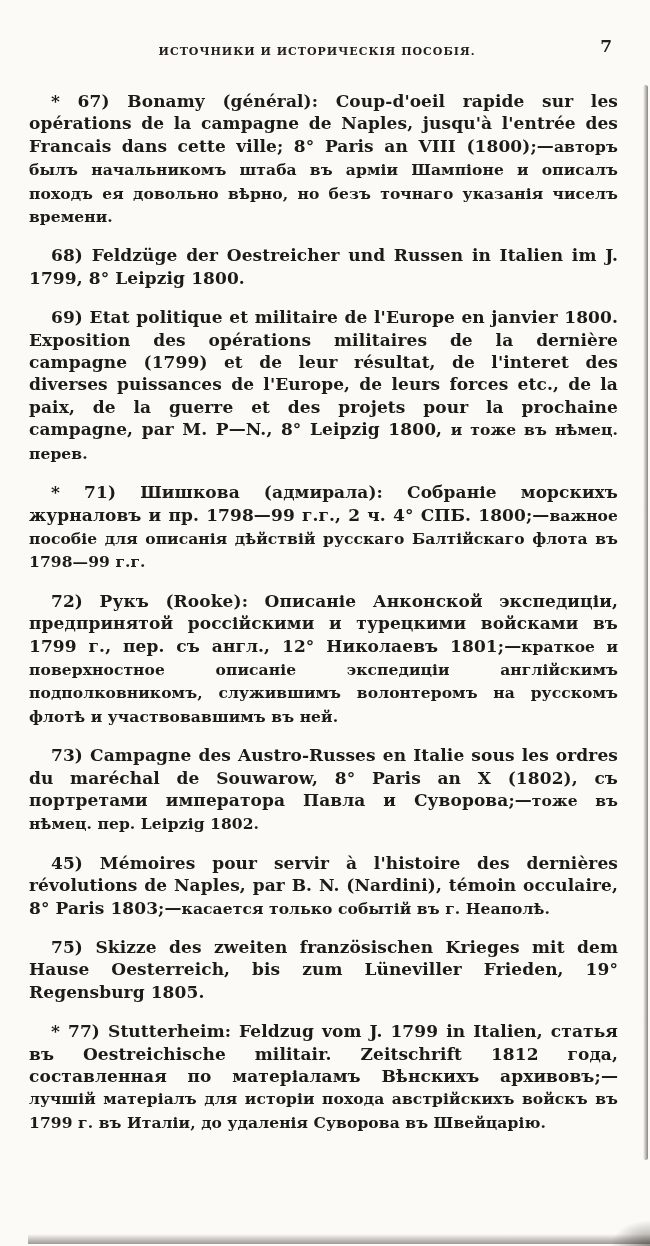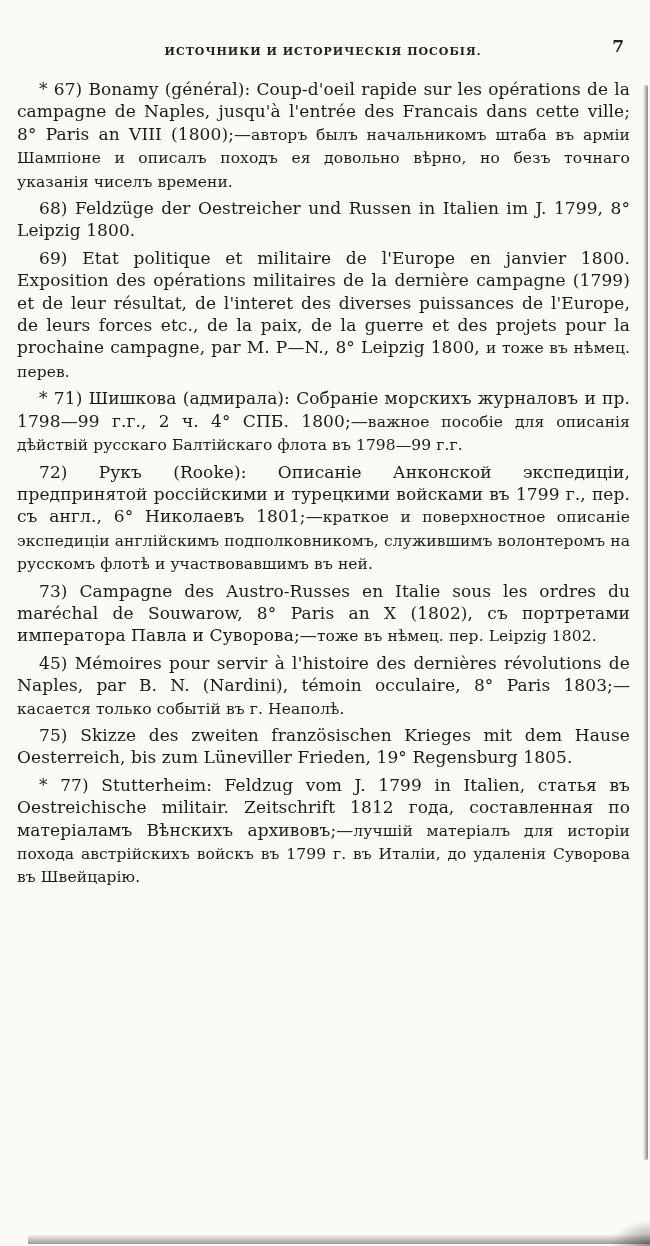--- a/index.html
+++ b/index.html
@@ -11,21 +11,21 @@
     background: #fbfaf7;
     color: #1d1b18;
     font-family: "DejaVu Serif", "Liberation Serif", serif;
     overflow: hidden;
     box-sizing: border-box;
   }
   .header {
     position: absolute;
     top: 40px;
     left: 0;
-    right: 4px;
+    right: 16px;
     height: 20px;
     text-align: center;
   }
   .running-title {
     font-size: 11px;
     font-weight: bold;
     letter-spacing: 1px;
     color: #23201c;
   }
   .page-number {
@@ -40,22 +40,23 @@
     position: absolute;
     top: 74px;
     left: 13px;
     right: 16px;
     font-size: 17px;
     line-height: 22.4px;
     text-align: justify;
     letter-spacing: 0.1px;
   }
   .entry {
-    margin: 4px;
+    margin: 16px;
     text-indent: 22px;
+    font-weight: bold;
   }
   .note {
     font-size: 15.5px;
   }
   
   .edge-right {
     position: absolute;
     top: 85px;
     right: 2px;
     width: 5px;
@@ -91,21 +92,21 @@
   <div class="header">
     <span class="running-title">ИСТОЧНИКИ И ИСТОРИЧЕСКІЯ ПОСОБІЯ.</span>
     <span class="page-number">7</span>
   </div>
 
   <div class="content">
     <p class="entry"><span>* 67) Bonamy (général): Coup-d'oeil rapide sur les opérations de la campagne de Naples, jusqu'à l'entrée des Francais dans cette ville; 8° Paris an VIII (1800);—</span><span class="note">авторъ былъ начальникомъ штаба въ арміи Шампіоне и описалъ походъ ея довольно вѣрно, но безъ точнаго указанія чиселъ времени.</span></p>
     <p class="entry"><span>68) Feldzüge der Oestreicher und Russen in Italien im J. 1799, 8° Leipzig 1800.</span><span class="note"></span></p>
     <p class="entry"><span>69) Etat politique et militaire de l'Europe en janvier 1800. Exposition des opérations militaires de la dernière campagne (1799) et de leur résultat, de l'interet des diverses puissances de l'Europe, de leurs forces etc., de la paix, de la guerre et des projets pour la prochaine campagne, par M. P—N., 8° Leipzig 1800, </span><span class="note">и тоже въ нѣмец. перев.</span></p>
     <p class="entry"><span>* 71) Шишкова (адмирала): Собраніе морскихъ журналовъ и пр. 1798—99 г.г., 2 ч. 4° СПБ. 1800;—</span><span class="note">важное пособіе для описанія дѣйствій русскаго Балтійскаго флота въ 1798—99 г.г.</span></p>
-    <p class="entry"><span>72) Рукъ (Rooke): Описаніе Анконской экспедиціи, предпринятой россійскими и турецкими войсками въ 1799 г., пер. съ англ., 6° Николаевъ 1801;—</span><span class="note">краткое и поверхностное описаніе экспедиціи англійскимъ подполковникомъ, служившимъ волонтеромъ на русскомъ флотѣ и участвовавшимъ въ ней.</span></p>
+    <p class="entry"><span>72) Рукъ (Rooke): Описаніе Анконской экспедиціи, предпринятой россійскими и турецкими войсками въ 1799 г., пер. съ англ., 12° Николаевъ 1801;—</span><span class="note">краткое и поверхностное описаніе экспедиціи англійскимъ подполковникомъ, служившимъ волонтеромъ на русскомъ флотѣ и участвовавшимъ въ ней.</span></p>
     <p class="entry"><span>73) Campagne des Austro-Russes en Italie sous les ordres du maréchal de Souwarow, 8° Paris an X (1802), съ портретами императора Павла и Суворова;—</span><span class="note">тоже въ нѣмец. пер. Leipzig 1802.</span></p>
     <p class="entry"><span>45) Mémoires pour servir à l'histoire des dernières révolutions de Naples, par B. N. (Nardini), témoin occulaire, 8° Paris 1803;—</span><span class="note">касается только событій въ г. Неаполѣ.</span></p>
     <p class="entry"><span>75) Skizze des zweiten französischen Krieges mit dem Hause Oesterreich, bis zum Lüneviller Frieden, 19° Regensburg 1805.</span><span class="note"></span></p>
     <p class="entry"><span>* 77) Stutterheim: Feldzug vom J. 1799 in Italien, статья въ Oestreichische militair. Zeitschrift 1812 года, составленная по матеріаламъ Вѣнскихъ архивовъ;—</span><span class="note">лучшій матеріалъ для исторіи похода австрійскихъ войскъ въ 1799 г. въ Италіи, до удаленія Суворова въ Швейцарію.</span></p>
   </div>
 
   <div class="edge-right"></div>
   <div class="edge-bottom"></div>
   <div class="corner-smudge"></div>
 

